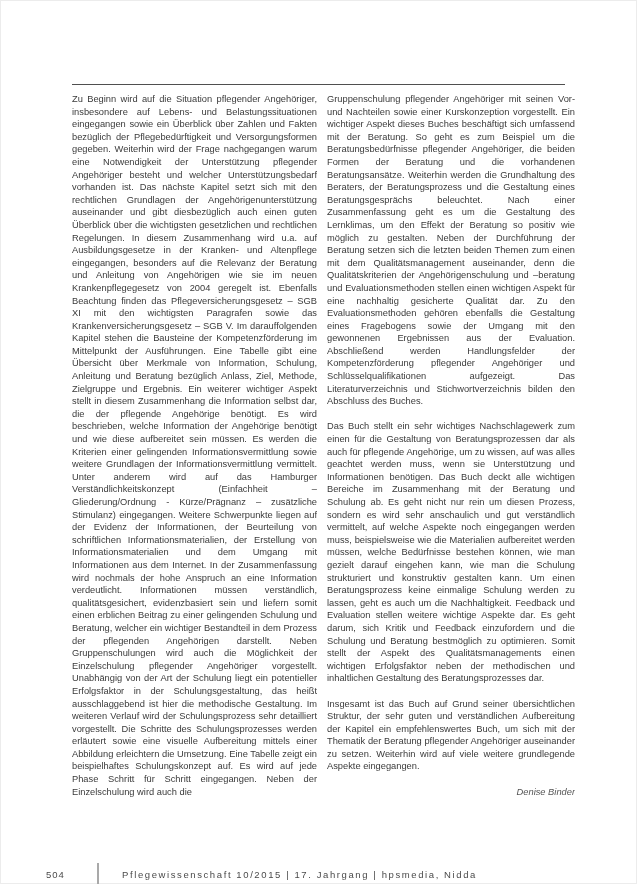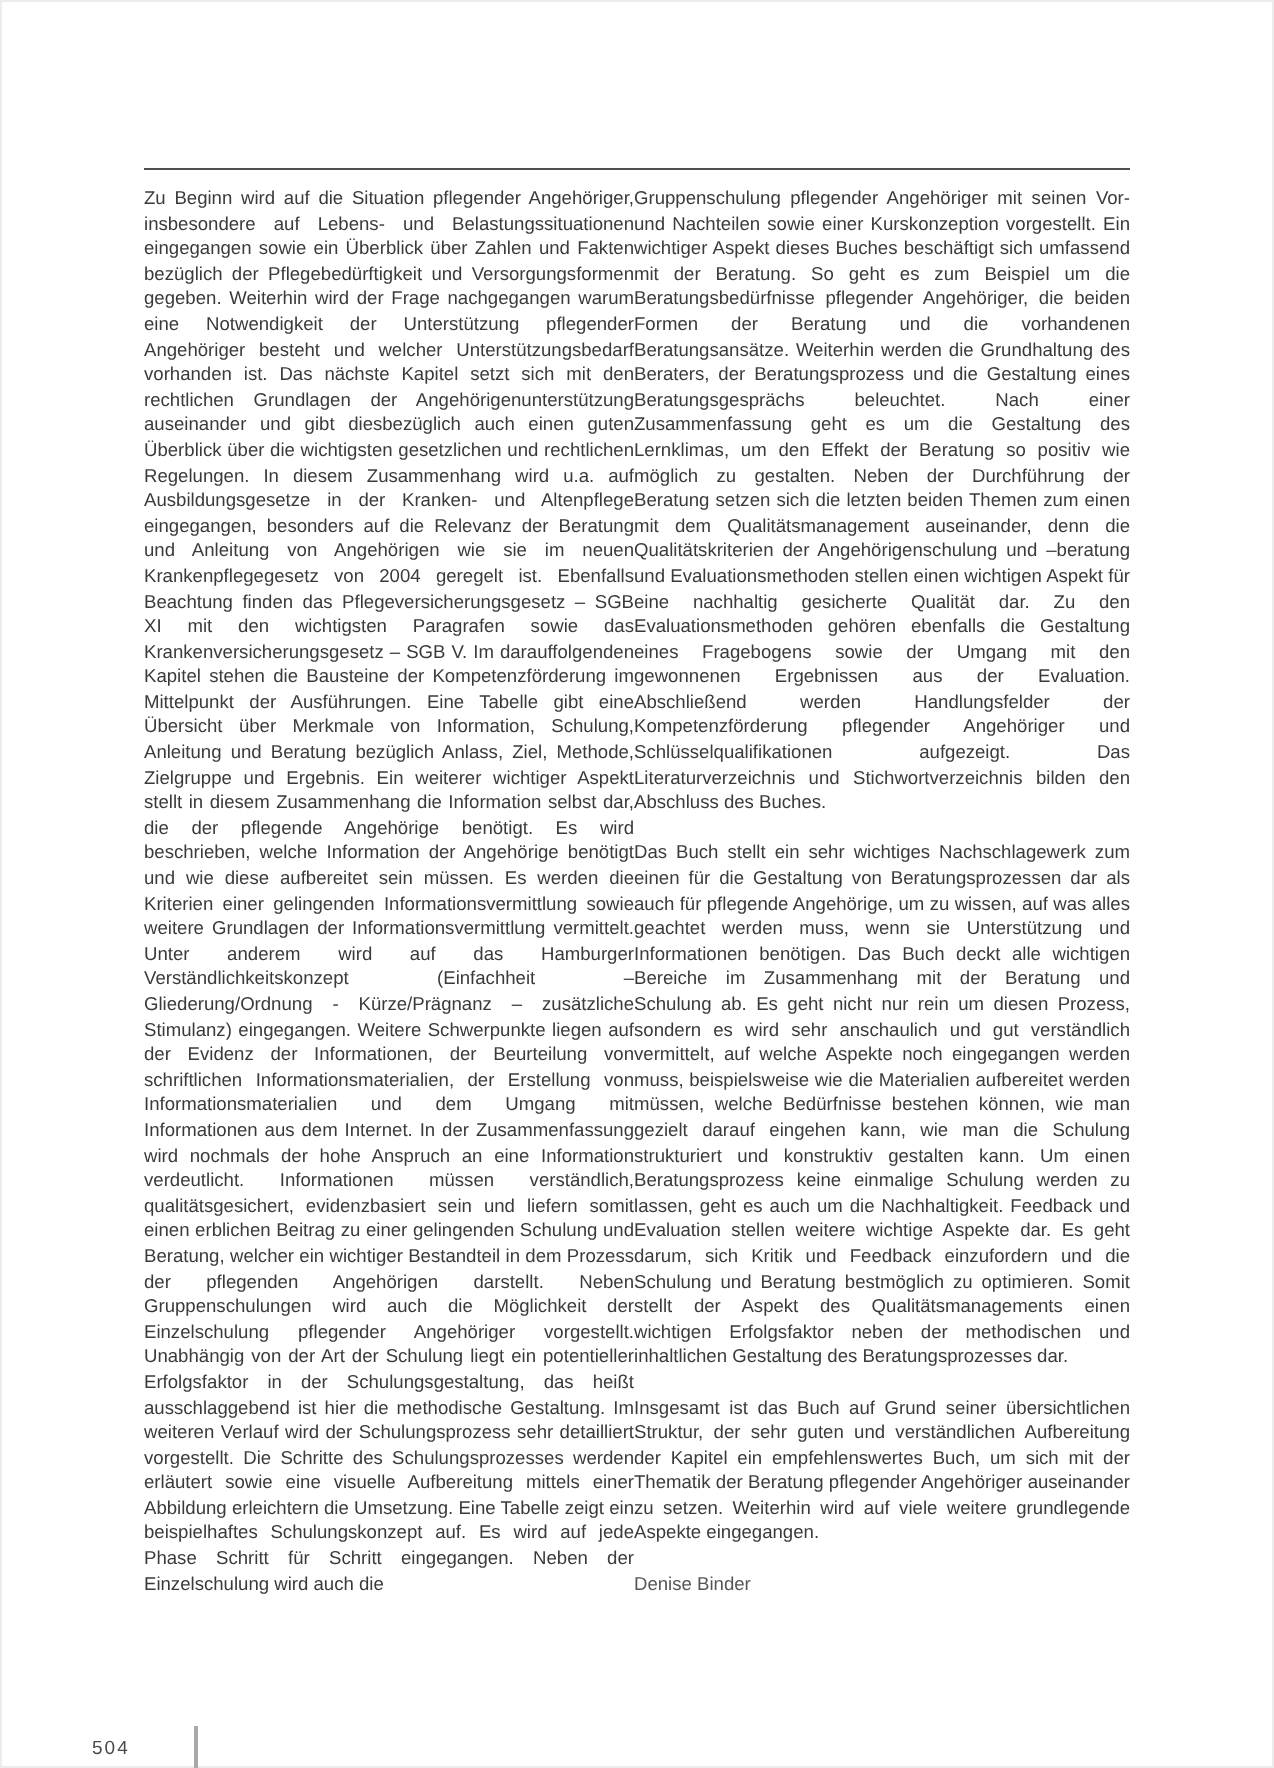--- a/index.html
+++ b/index.html
@@ -36,38 +36,39 @@
     height: 1.4px;
     background: #4f4f4f;
   }
   .columns {
     position: absolute;
     left: 72px;
     top: 93px;
     width: 503px;
     height: 726px;
     display: flex;
-    gap: 0;
+    gap: 10px;
   }
   .col {
     font-size: 9.3px;
     line-height: 12.6px;
     text-align: justify;
     color: #3a3a3a;
     hyphens: auto;
     -webkit-hyphens: auto;
     overflow: hidden;
   }
   .col-left  { width: 245px; }
   .col-right { width: 248px; }
   .col p { margin: 0 0 12.6px 0; }
   .signature {
     margin-top: 2px;
+    font-style: italic;
     color: #555555;
-    text-align: left;
+    text-align: right;
     font-size: 9.3px;
     line-height: 12.6px;
   }
   .footer {
     position: absolute;
     left: 0;
     top: 856px;
     width: 637px;
     height: 50px;
     color: #4a4a4a;
@@ -112,15 +113,16 @@
       <p>Gruppenschulung pflegender Angehöriger mit seinen Vor- und Nachteilen sowie einer Kurskonzeption vorgestellt. Ein wichtiger Aspekt dieses Buches beschäftigt sich umfassend mit der Beratung. So geht es zum Beispiel um die Beratungsbedürfnisse pflegender Angehöriger, die beiden Formen der Beratung und die vorhandenen Beratungsansätze. Weiterhin werden die Grundhaltung des Beraters, der Beratungsprozess und die Gestaltung eines Beratungsgesprächs beleuchtet. Nach einer Zusammenfassung geht es um die Gestaltung des Lernklimas, um den Effekt der Beratung so positiv wie möglich zu gestalten. Neben der Durchführung der Beratung setzen sich die letzten beiden Themen zum einen mit dem Qualitätsmanagement auseinander, denn die Qualitätskriterien der Angehörigenschulung und –beratung und Evaluationsmethoden stellen einen wichtigen Aspekt für eine nachhaltig gesicherte Qualität dar. Zu den Evaluationsmethoden gehören ebenfalls die Gestaltung eines Fragebogens sowie der Umgang mit den gewonnenen Ergebnissen aus der Evaluation. Abschließend werden Handlungsfelder der Kompetenzförderung pflegender Angehöriger und Schlüsselqualifikationen aufgezeigt. Das Literaturverzeichnis und Stichwortverzeichnis bilden den Abschluss des Buches.</p>
       <p>Das Buch stellt ein sehr wichtiges Nachschlagewerk zum einen für die Gestaltung von Beratungsprozessen dar als auch für pflegende Angehörige, um zu wissen, auf was alles geachtet werden muss, wenn sie Unterstützung und Informationen benötigen. Das Buch deckt alle wichtigen Bereiche im Zusammenhang mit der Beratung und Schulung ab. Es geht nicht nur rein um diesen Prozess, sondern es wird sehr anschaulich und gut verständlich vermittelt, auf welche Aspekte noch eingegangen werden muss, beispielsweise wie die Materialien aufbereitet werden müssen, welche Bedürfnisse bestehen können, wie man gezielt darauf eingehen kann, wie man die Schulung strukturiert und konstruktiv gestalten kann. Um einen Beratungsprozess keine einmalige Schulung werden zu lassen, geht es auch um die Nachhaltigkeit. Feedback und Evaluation stellen weitere wichtige Aspekte dar. Es geht darum, sich Kritik und Feedback einzufordern und die Schulung und Beratung bestmöglich zu optimieren. Somit stellt der Aspekt des Qualitätsmanagements einen wichtigen Erfolgsfaktor neben der methodischen und inhaltlichen Gestaltung des Beratungsprozesses dar.</p>
       <p>Insgesamt ist das Buch auf Grund seiner übersichtlichen Struktur, der sehr guten und verständlichen Aufbereitung der Kapitel ein empfehlenswertes Buch, um sich mit der Thematik der Beratung pflegender Angehöriger auseinander zu setzen. Weiterhin wird auf viele weitere grundlegende Aspekte eingegangen.</p>
       <div class="signature">Denise Binder</div>
     </div>
   </div>
 
   <div class="footer">
     <span class="page-number">504</span>
     <span class="footer-divider"></span>
+    <span class="journal-info">Pflegewissenschaft 10/2015 | 17. Jahrgang | hpsmedia, Nidda</span>
   </div>
 
 </div>
 
 </body></html>

